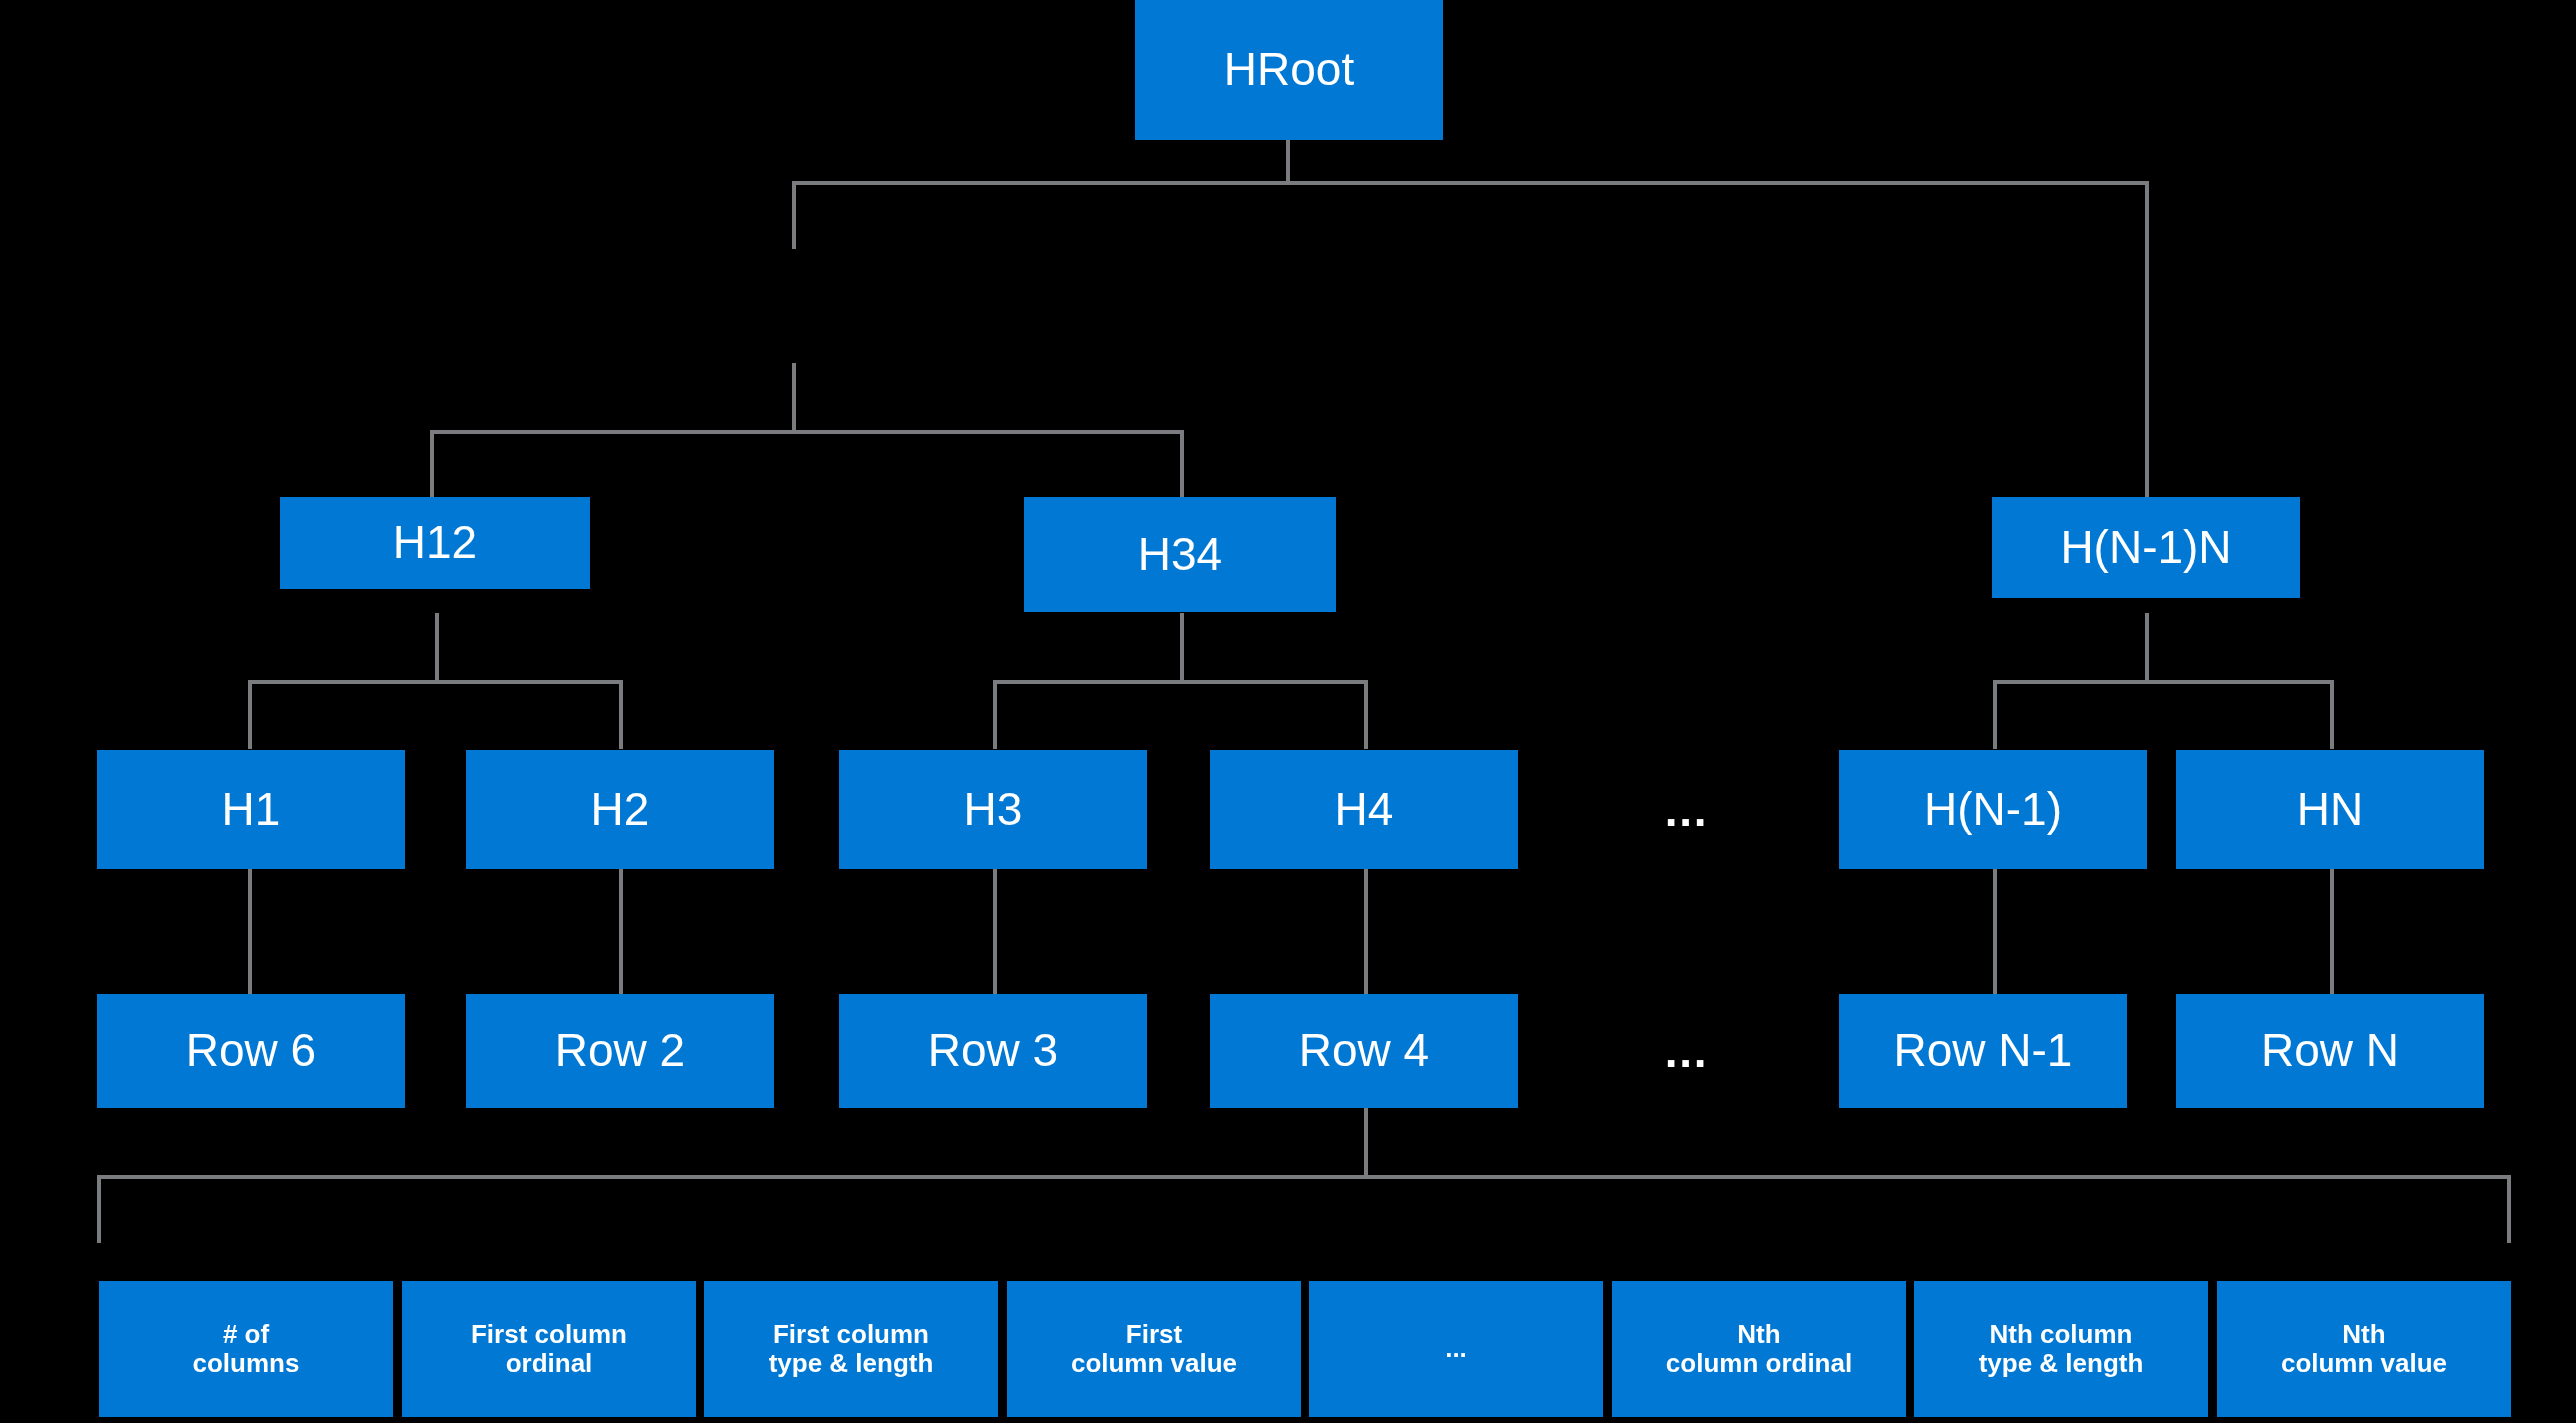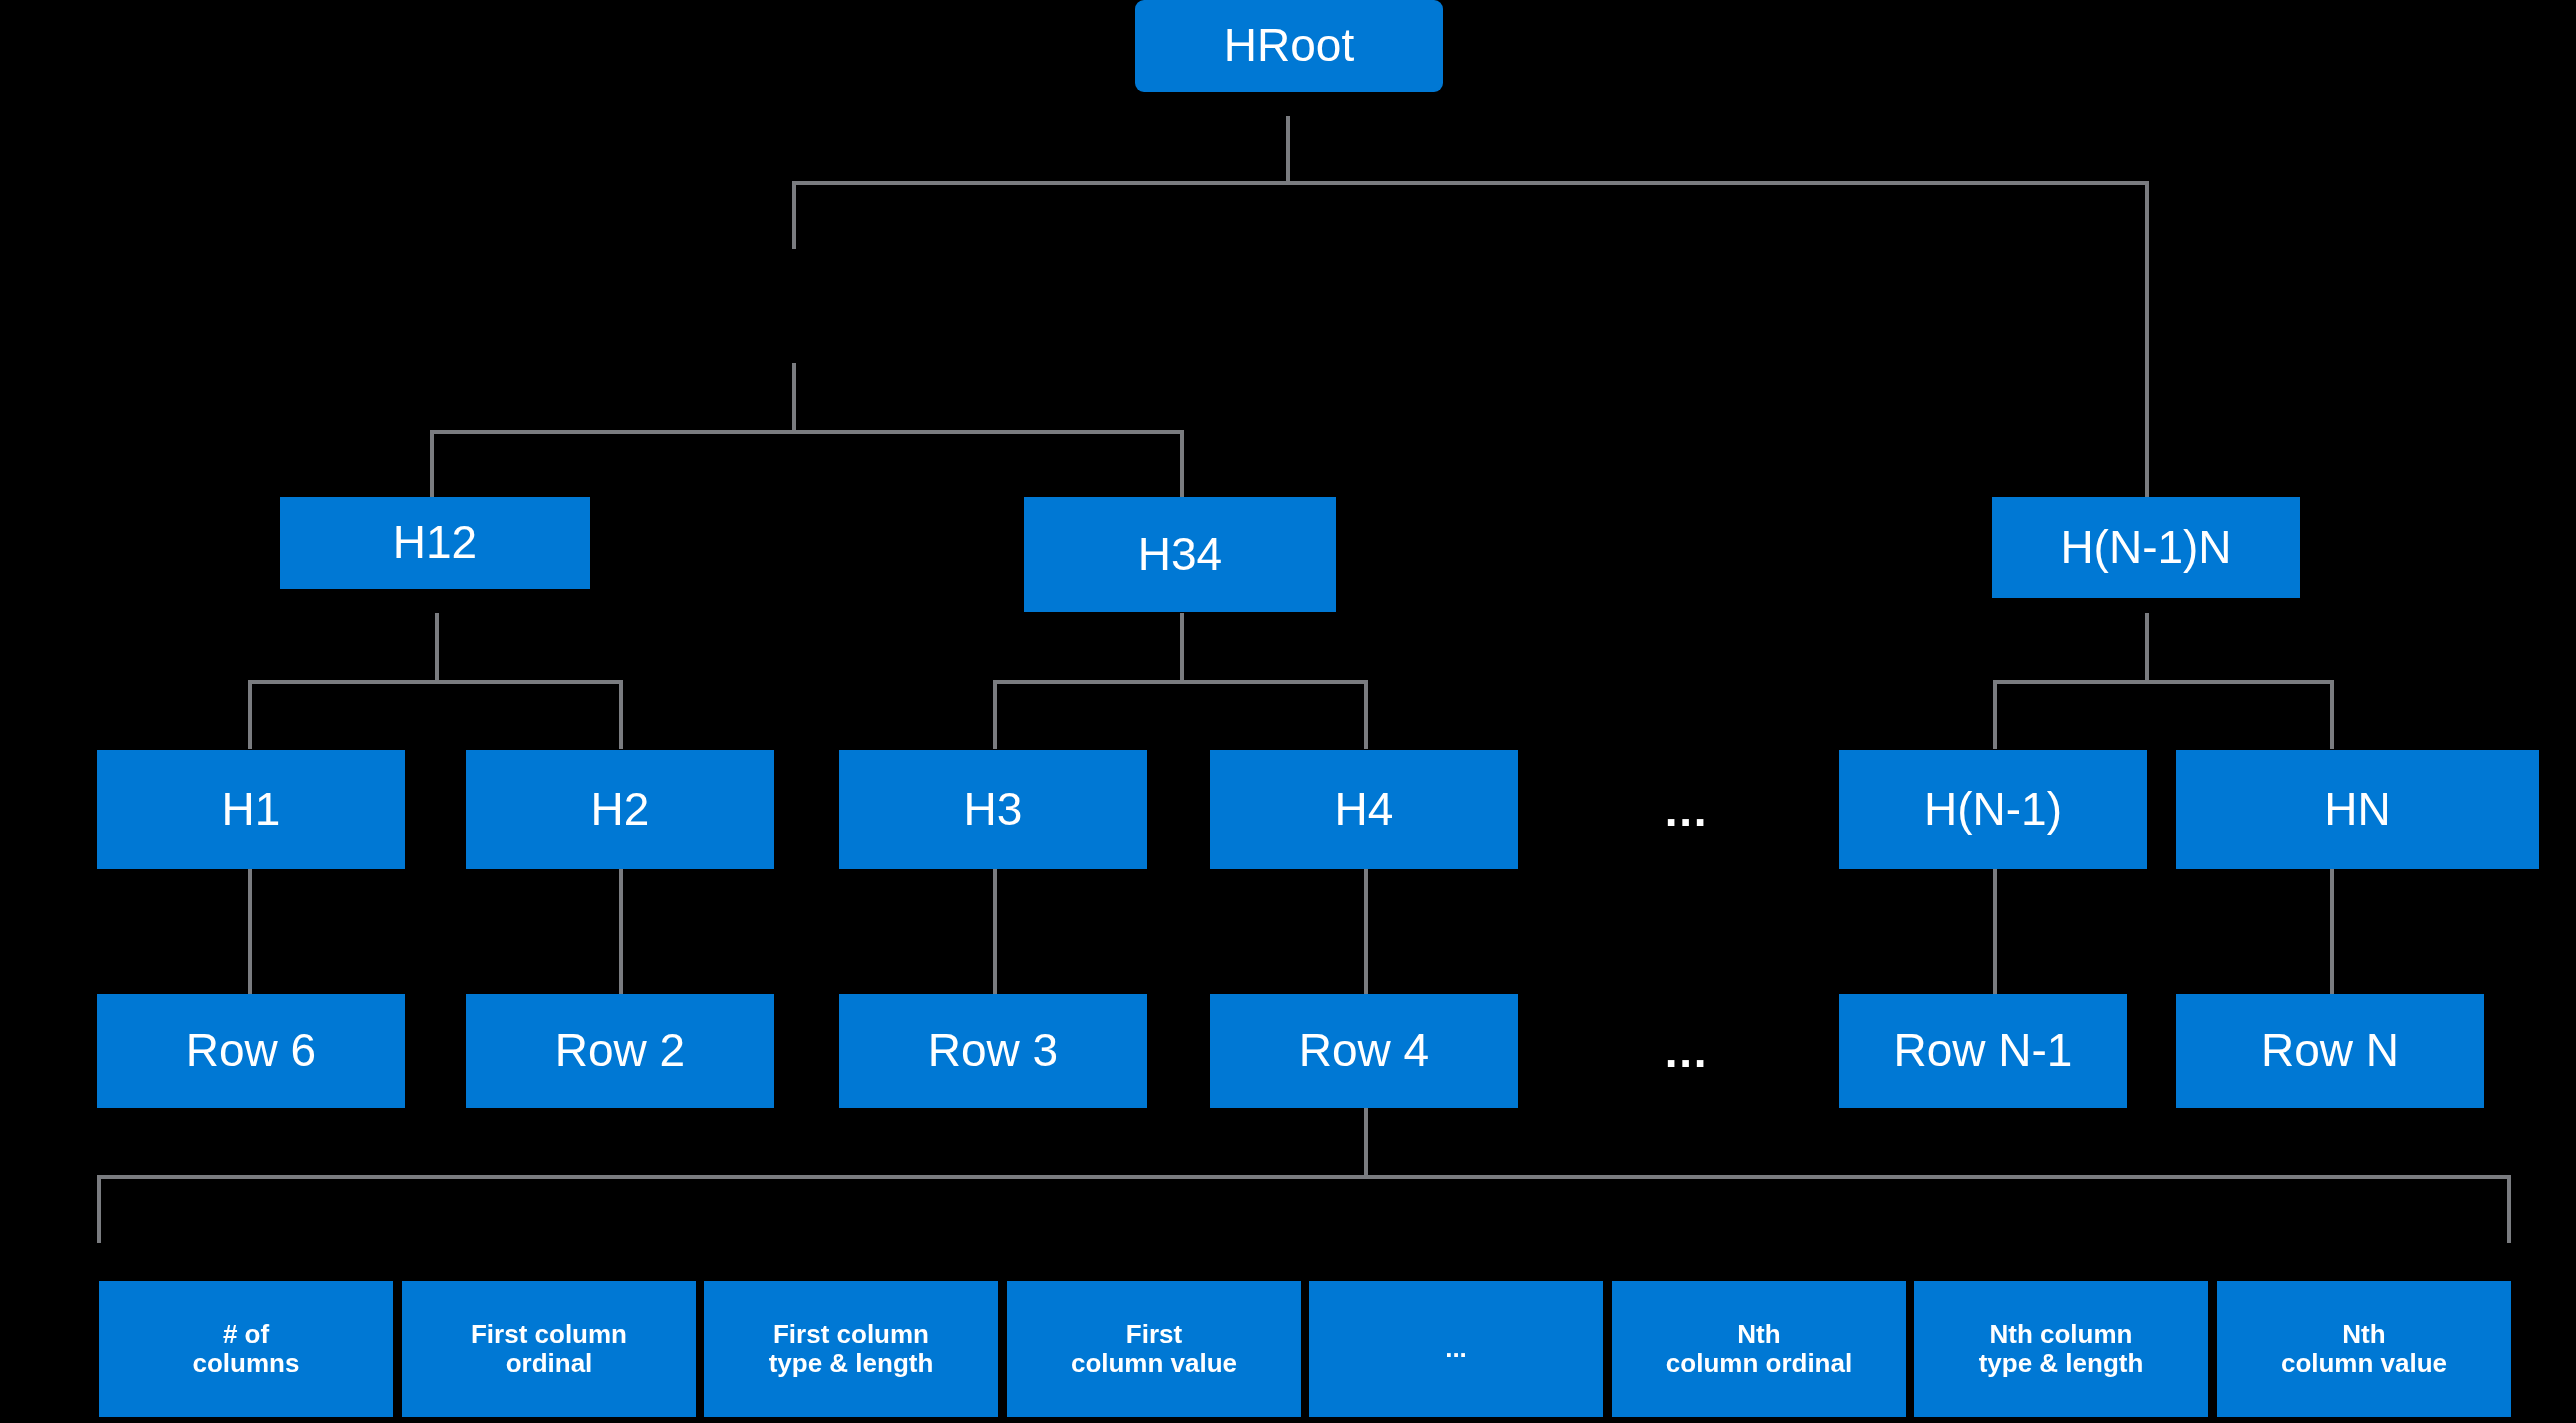--- a/index.html
+++ b/index.html
@@ -93,33 +93,33 @@
   <div class="conn v" style="left:1364px; top:869px; height:125px;"></div>
   <div class="conn v" style="left:1993px; top:869px; height:125px;"></div>
   <div class="conn v" style="left:2330px; top:869px; height:125px;"></div>
 
   <div class="conn v" style="left:1364px; top:1108px; height:69px;"></div>
 
   <div class="conn h" style="left:97px; top:1175px; width:2413px;"></div>
   <div class="conn v" style="left:97px; top:1175px; height:68px;"></div>
   <div class="conn v" style="left:2507px; top:1175px; height:68px;"></div>
 
-  <div class="node lvl-root" style="left:1135px; top:0px; width:308px; height:92px;border-radius:9px;">HRoot</div>
+  <div class="node lvl-root" style="left:1135px; top:0px; width:308px; height:140px;">HRoot</div>
 
 
   <div class="node lvl-mid" style="left:280px; top:497px; width:310px; height:92px;">H12</div>
   <div class="node lvl-mid" style="left:1024px; top:497px; width:312px; height:115px;">H34</div>
   <div class="node lvl-mid" style="left:1992px; top:497px; width:308px; height:101px;">H(N-1)N</div>
 
   <div class="node lvl-leaf" style="left:97px; top:750px; width:308px; height:119px;">H1</div>
   <div class="node lvl-leaf" style="left:466px; top:750px; width:308px; height:119px;">H2</div>
   <div class="node lvl-leaf" style="left:839px; top:750px; width:308px; height:119px;">H3</div>
   <div class="node lvl-leaf" style="left:1210px; top:750px; width:308px; height:119px;">H4</div>
   <div class="node lvl-leaf" style="left:1839px; top:750px; width:308px; height:119px;">H(N-1)</div>
-  <div class="node lvl-leaf" style="left:2176px; top:750px; width:363px; height:119px;">HN</div>
+  <div class="node lvl-leaf" style="left:2176px; top:750px; width:308px; height:119px;">HN</div>
 
   <div class="ellipsis" style="left:1610px; top:750px; width:153px; height:119px;">...</div>
 
   <div class="node lvl-row" style="left:97px; top:994px; width:308px; height:114px;">Row 6</div>
   <div class="node lvl-row" style="left:466px; top:994px; width:308px; height:114px;">Row 2</div>
   <div class="node lvl-row" style="left:839px; top:994px; width:308px; height:114px;">Row 3</div>
   <div class="node lvl-row" style="left:1210px; top:994px; width:308px; height:114px;">Row 4</div>
   <div class="node lvl-row" style="left:1839px; top:994px; width:288px; height:114px;">Row N-1</div>
   <div class="node lvl-row" style="left:2176px; top:994px; width:308px; height:114px;">Row N</div>
 

